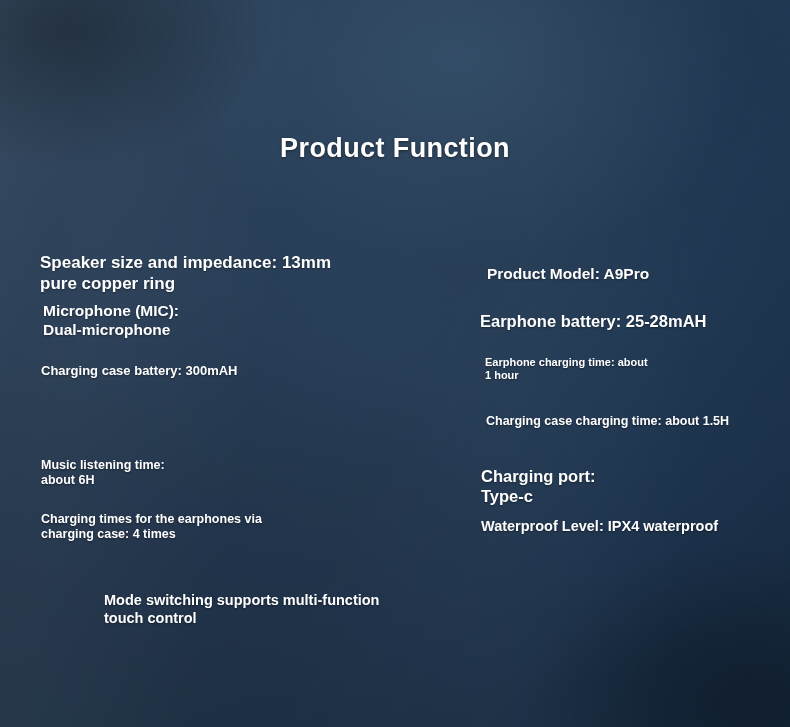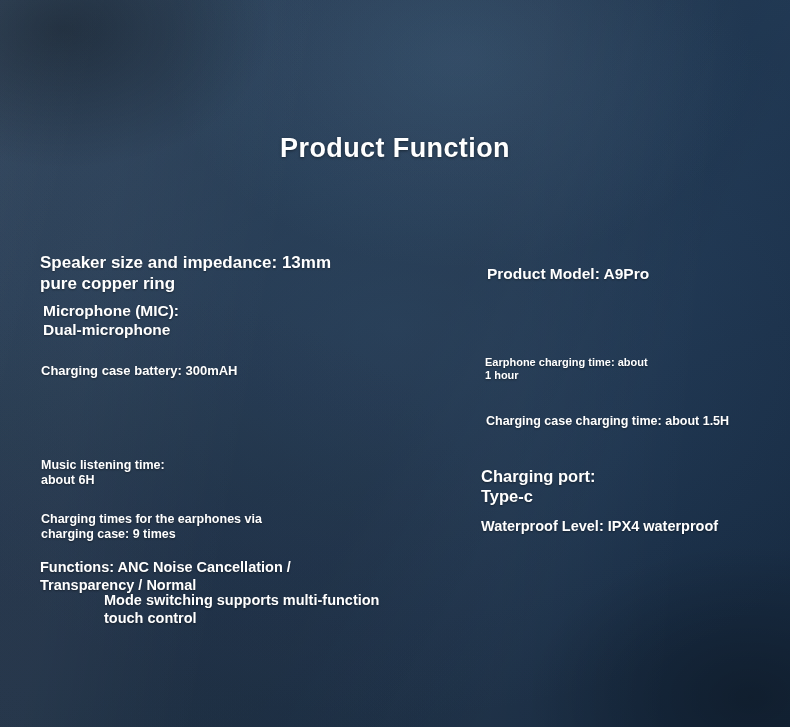--- a/index.html
+++ b/index.html
@@ -96,27 +96,26 @@
     <div id="title">Product Function</div>
 
     <div class="spec l0">Speaker size and impedance: 13mm
 pure copper ring</div>
     <div class="spec l1">Microphone (MIC):
 Dual-microphone</div>
     <div class="spec l2">Charging case battery: 300mAH</div>
     <div class="spec l4">Music listening time:
 about 6H</div>
     <div class="spec l5">Charging times for the earphones via
-charging case: 9 times</div>
-    <div class="spec l6">Functions: ANC Noise Cancellation /
-Transparency / Normal</div>
+charging case: 4 times</div>
     <div class="spec l7">Mode switching supports multi-function
 touch control</div>
 
     <div class="spec r0">Product Model: A9Pro</div>
+    <div class="spec r1">Earphone battery: 25-28mAH</div>
     <div class="spec r2">Earphone charging time: about
 1 hour</div>
     <div class="spec r3">Charging case charging time: about 1.5H</div>
     <div class="spec r4">Charging port:
 Type-c</div>
     <div class="spec r5">Waterproof Level: IPX4 waterproof</div>
 
   </div>
 </div>
 

